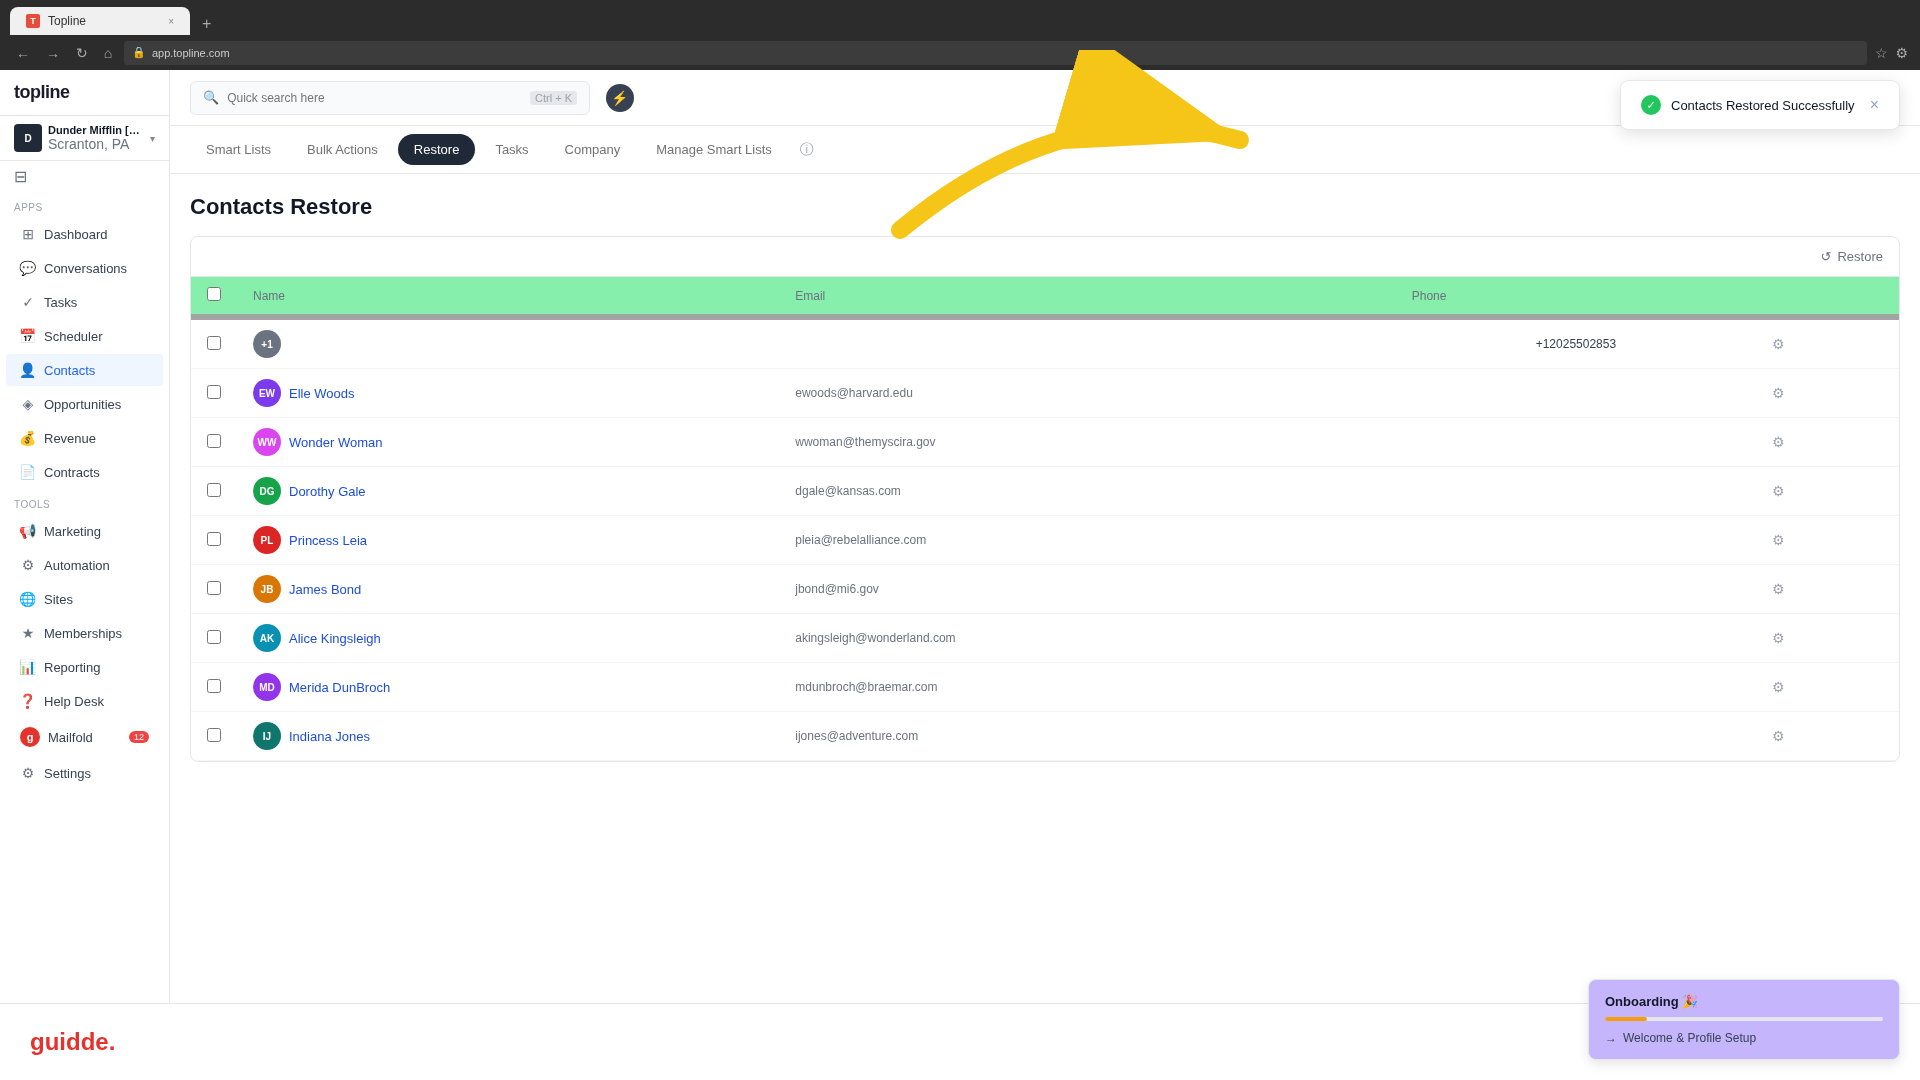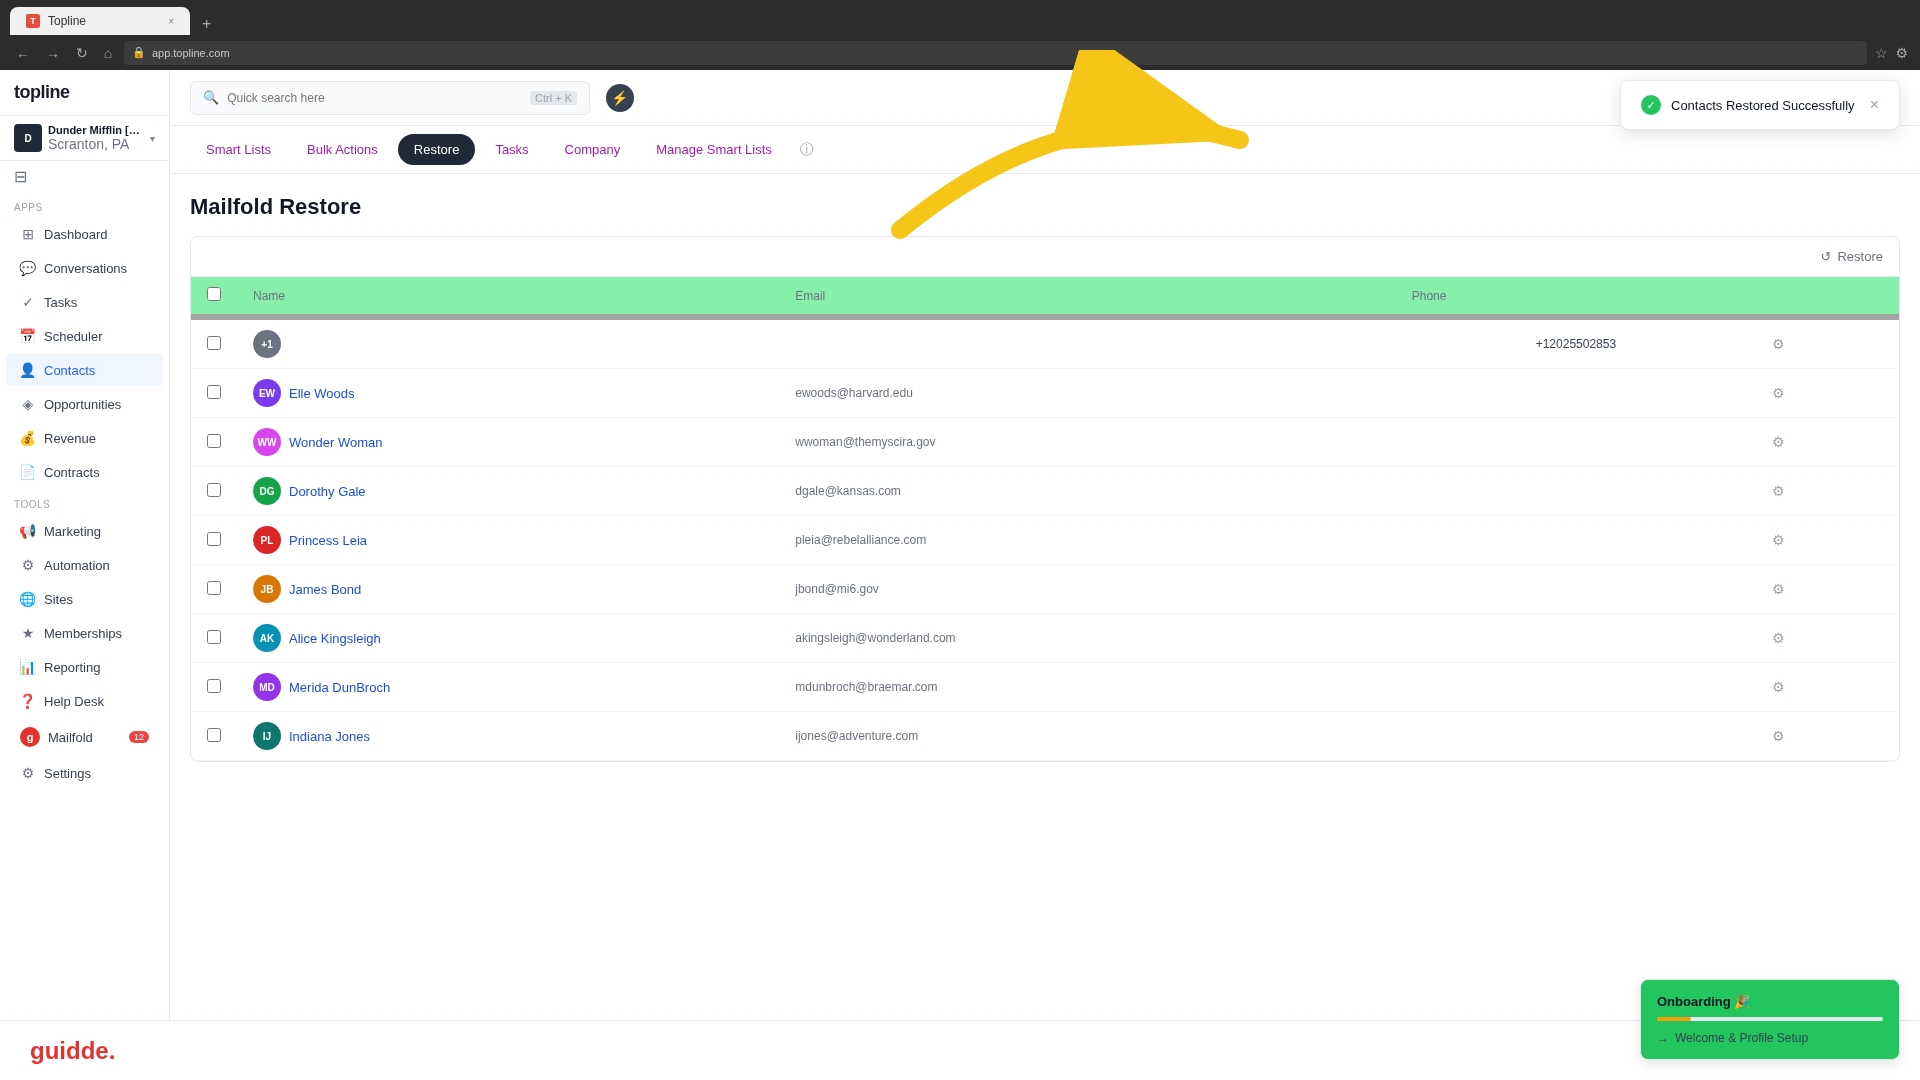--- a/index.html
+++ b/index.html
@@ -46,21 +46,21 @@
     .app-header { height: 56px; background: #fff; border-bottom: 1px solid #e5e7eb; display: flex; align-items: center; padding: 0 20px; gap: 16px; }
     .search-bar { flex: 1; max-width: 400px; background: #f9fafb; border: 1px solid #e5e7eb; border-radius: 6px; height: 34px; display: flex; align-items: center; padding: 0 12px; gap: 8px; }
     .search-bar input { background: none; border: none; outline: none; font-size: 12px; color: #6b7280; flex: 1; }
     .search-bar .shortcut { font-size: 11px; color: #9ca3af; background: #e5e7eb; padding: 1px 5px; border-radius: 3px; }
     .header-actions { display: flex; gap: 10px; align-items: center; }
     .lightning-btn { background: #374151; color: white; border: none; border-radius: 50%; width: 28px; height: 28px; cursor: pointer; font-size: 14px; display: flex; align-items: center; justify-content: center; }
     .layout-btn { background: none; border: none; cursor: pointer; color: #6b7280; font-size: 16px; }
 
     
     .tab-bar { height: 48px; border-bottom: 1px solid #e5e7eb; display: flex; align-items: center; padding: 0 20px; gap: 4px; }
-    .tab-item { padding: 8px 16px; font-size: 13px; color: #a21caf; cursor: pointer; border-radius: 4px; white-space: nowrap; }
+    .tab-item { padding: 8px 16px; font-size: 13px; color: #737373; cursor: pointer; border-radius: 4px; white-space: nowrap; }
     .tab-item.active { background: #1f2937; color: white; border-radius: 20px; }
     .tab-info-icon { color: #9ca3af; font-size: 14px; cursor: pointer; margin-left: 8px; }
 
     
     .content { flex: 1; padding: 20px; overflow-y: auto; }
     .page-title { font-size: 22px; font-weight: 600; color: #111827; margin-bottom: 16px; }
 
     
     .table-container { background: #fff; border: 1px solid #e5e7eb; border-radius: 8px; overflow: hidden; }
     .table-toolbar { padding: 12px 16px; display: flex; justify-content: flex-end; border-bottom: 1px solid #e5e7eb; }
@@ -84,31 +84,31 @@
 
     input[type="checkbox"] { width: 14px; height: 14px; cursor: pointer; }
 
     
     .toast { position: fixed; top: 80px; right: 20px; background: white; border: 1px solid #e5e7eb; border-radius: 8px; padding: 14px 20px; display: flex; align-items: center; gap: 10px; box-shadow: 0 4px 16px rgba(0,0,0,0.12); z-index: 1000; min-width: 280px; }
     .toast-close { background: none; border: none; color: #9ca3af; font-size: 16px; cursor: pointer; margin-left: auto; }
     .toast-check { width: 20px; height: 20px; background: #22c55e; border-radius: 50%; display: flex; align-items: center; justify-content: center; color: white; font-size: 11px; flex-shrink: 0; }
     .toast-message { font-size: 13px; font-weight: 500; color: #111827; }
 
     
-    .onboarding-panel { position: fixed; bottom: 20px; right: 20px; background: #22c55e; border: 1px solid #e5e7eb; border-radius: 8px; padding: 14px 16px; width: 260px; box-shadow: 0 4px 12px rgba(0,0,0,0.1); z-index: 500; }
+    .onboarding-panel { position: fixed; bottom: 20px; right: 20px; background: #c4b5fd; border: 1px solid #e5e7eb; border-radius: 8px; padding: 14px 16px; width: 312px; box-shadow: 0 4px 12px rgba(0,0,0,0.1); z-index: 500; }
     .onboarding-title { font-size: 13px; font-weight: 600; color: #111827; margin-bottom: 8px; display: flex; align-items: center; gap: 4px; }
     .progress-bar { height: 4px; background: #e5e7eb; border-radius: 2px; margin-bottom: 10px; }
     .progress-fill { height: 100%; background: #f59e0b; border-radius: 2px; width: 15%; }
     .onboarding-link { font-size: 12px; color: #374151; display: flex; align-items: center; gap: 6px; cursor: pointer; }
 
     
     .mail-item { position: relative; }
 
     
-    .watermark { position: fixed; bottom: 0; left: 0; right: 0; height: 60px; background: white; display: flex; align-items: center; justify-content: space-between; padding: 0 30px; border-top: 1px solid #e5e7eb; z-index: 100; }
+    .watermark { position: fixed; bottom: 0; left: 0; right: 0; height: 77px; background: white; display: flex; align-items: center; justify-content: space-between; padding: 0 30px; border-top: 1px solid #e5e7eb; z-index: 100; }
     .guidde-logo { font-size: 24px; font-weight: 800; color: #e5322d; }
     .guidde-text { font-size: 16px; color: #374151; }
   </style>
 </head>
 <body>
 
 <div class="browser-chrome">
   <div class="browser-tabs">
     <div class="browser-tab active">
       <div class="tab-favicon">T</div>
@@ -238,21 +238,21 @@
       <div class="tab-item">Smart Lists</div>
       <div class="tab-item">Bulk Actions</div>
       <div class="tab-item active">Restore</div>
       <div class="tab-item">Tasks</div>
       <div class="tab-item">Company</div>
       <div class="tab-item">Manage Smart Lists</div>
       <span class="tab-info-icon">ⓘ</span>
     </div>
 
     <div class="content">
-      <h1 class="page-title">Mailfold Restore</h1>
+      <h1 class="page-title">Contacts Restore</h1>
 
       <div class="table-container">
         <div class="table-toolbar">
           <button class="restore-btn">
             <span>↺</span>
             <span>Restore</span>
           </button>
         </div>
         <table>
           <thead>

